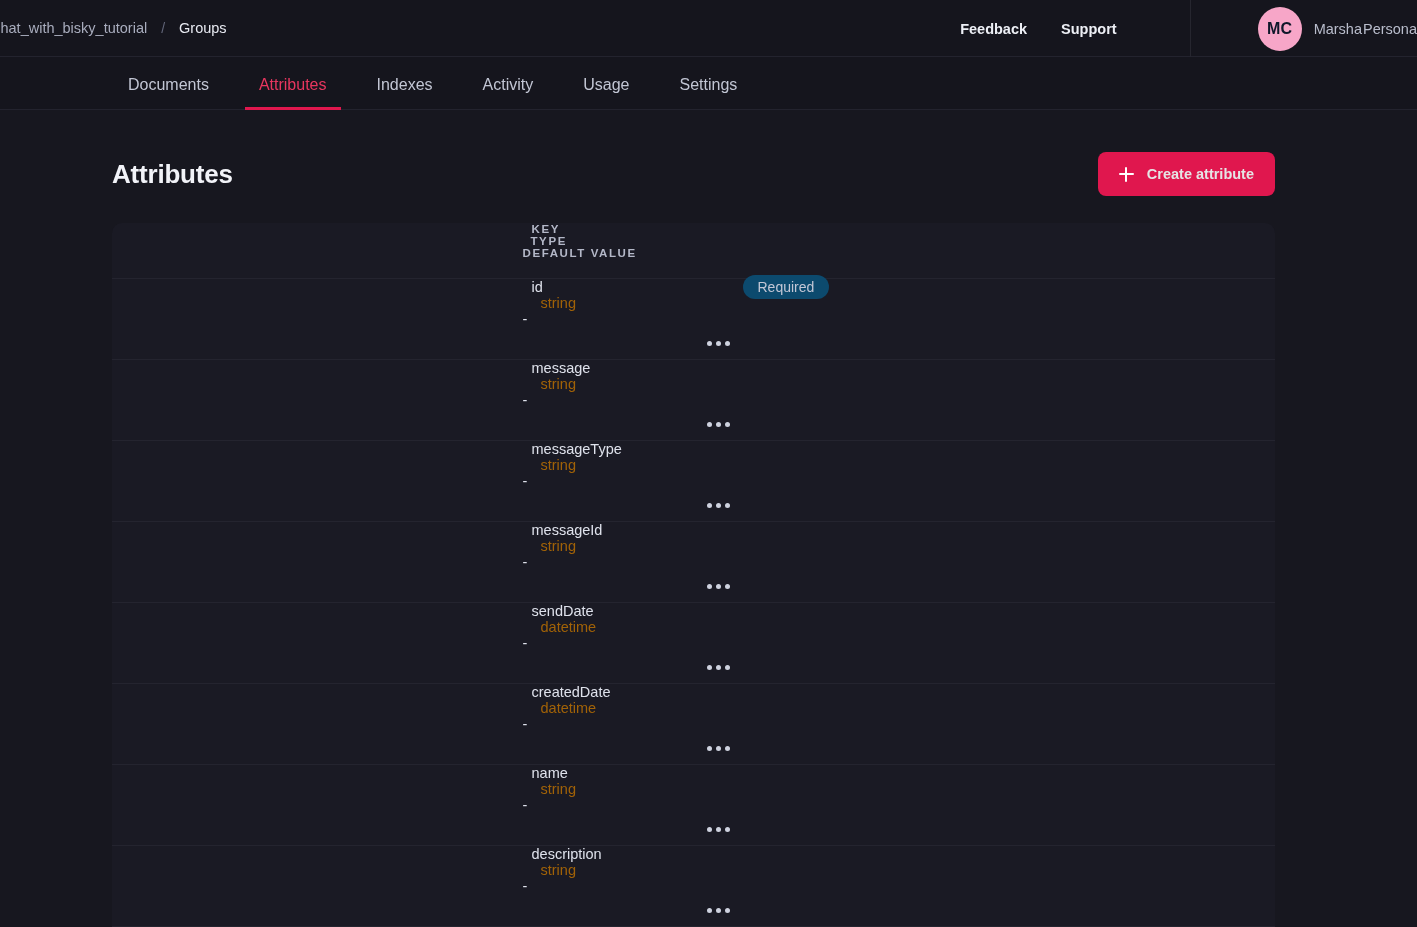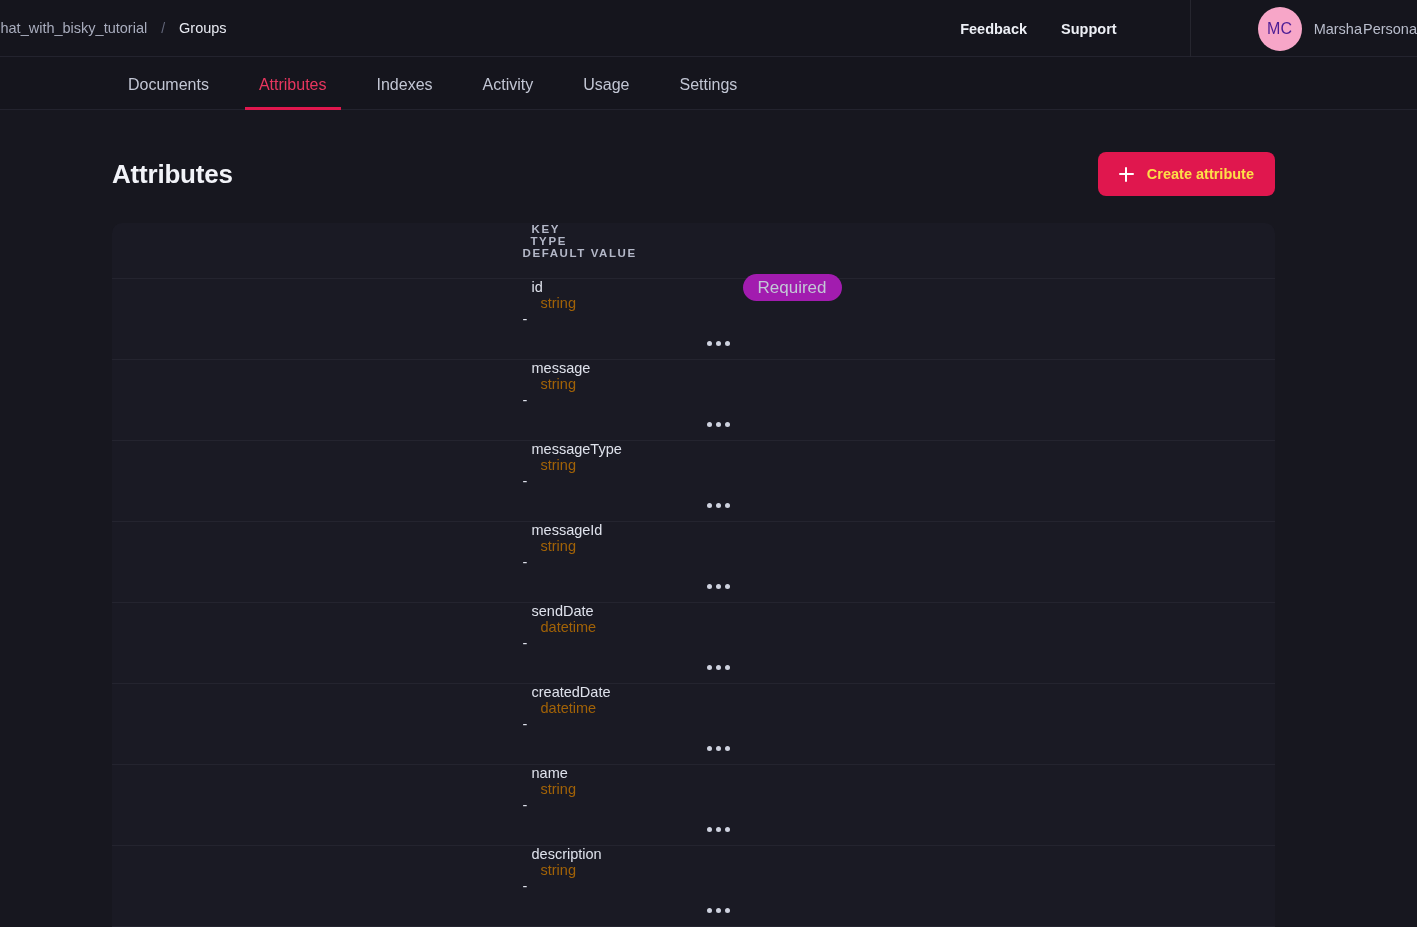--- a/index.html
+++ b/index.html
@@ -89,26 +89,26 @@
     gap: 12px;
     padding-left: 23px;
     height: 57px;
     overflow: hidden;
   }
   .avatar {
     width: 44px;
     height: 44px;
     border-radius: 50%;
     background: #f7a6c8;
-    color: #4c1d95;
+    color: #0f172a;
     display: flex;
     align-items: center;
     justify-content: center;
     font-size: 16px;
-    font-weight: normal;
+    font-weight: bold;
     letter-spacing: 0.3px;
     flex-shrink: 0;
   }
   .user-text {
     display: flex;
     flex-direction: row;
     gap: 1px;
     white-space: nowrap;
   }
   .user-name { color: #b9bdcc; font-size: 14.5px; }
@@ -168,21 +168,21 @@
     font-size: 26px;
     font-weight: bold;
     color: #f2f3f8;
     letter-spacing: -0.2px;
   }
   .btn-create {
     display: flex;
     align-items: center;
     gap: 13px;
     background: #e0174e;
-    color: #fde047;
+    color: #e5e5e5;
     border: none;
     border-radius: 8px;
     height: 44px;
     padding: 16px 21px;
     font-size: 14.5px;
     font-weight: bold;
     font-family: "Liberation Sans", sans-serif;
     cursor: pointer;
   }
   .plus-icon {
@@ -235,25 +235,25 @@
   .col-key    { width: 355px; display: flex; align-items: center; gap: 0; position: relative; }
   .col-type   { width: 357px; }
   .col-def    { width: 373px; }
   .col-action { flex: 1; display: flex; justify-content: flex-start; padding-left: 18px; }
 
   .key-label { color: #dfe2ec; }
 
   .badge-required {
     position: absolute;
     left: 211px;
-    background: #a21caf;
+    background: #0c4a6e;
     color: #c3c7d6;
     border-radius: 14px;
     padding: 5px 15px;
-    font-size: 17px;
+    font-size: 14px;
     line-height: 1;
     white-space: nowrap;
   }
 
   .type-val { color: #a16207; margin-left: 20px; }
   .def-val  { color: #dfe2ec; }
 
   .dots-icon {
     display: inline-flex;
     align-items: center;

